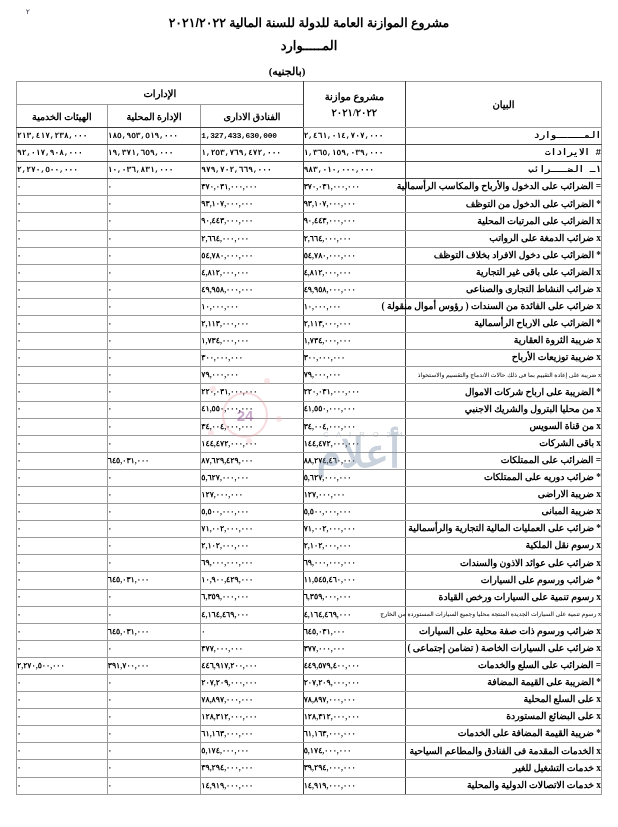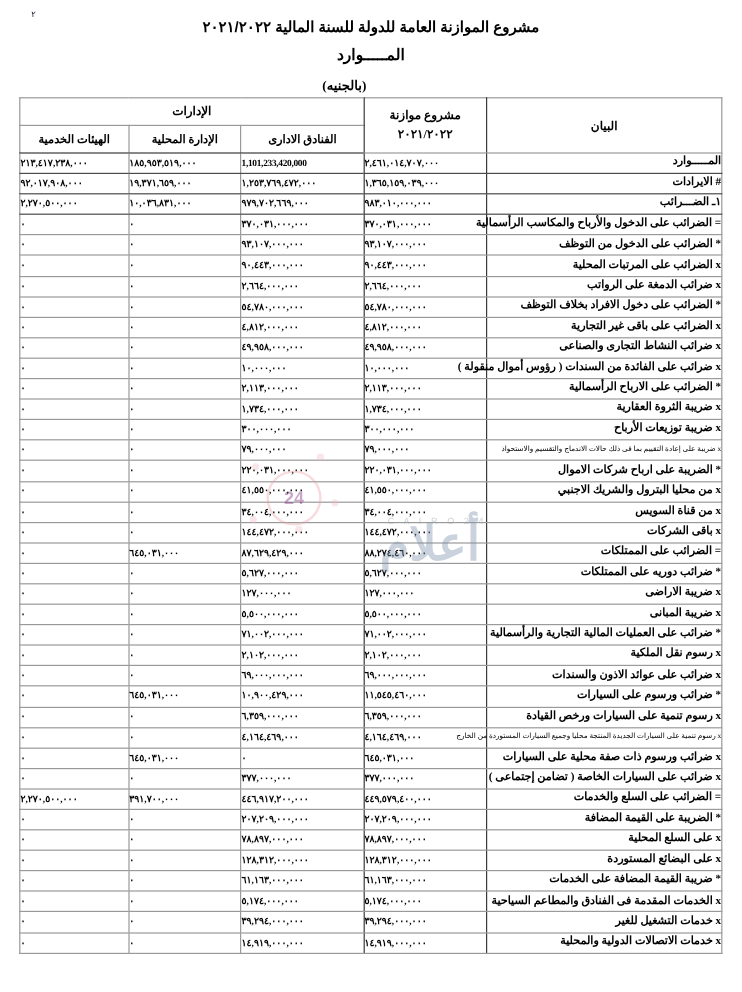--- a/index.html
+++ b/index.html
@@ -124,20 +124,21 @@
     white-space: nowrap;
     font-family: "Liberation Serif", serif;
     letter-spacing: -0.25px;
   }
   td.c-num.sep {
     border-left: 1.4px solid #3a3a3a !important;
   }
   tr.totrow td {
     border-top: 1.1px solid #4a4a4a;
     border-bottom: 1.1px solid #4a4a4a;
+    font-family: Liberation Mono, monospace;
   }
   .watermark {
     position: absolute;
     left: 196px;
     top: 372px;
     width: 210px;
     height: 86px;
     pointer-events: none;
     opacity: 0.5;
     z-index: 5;
@@ -233,21 +234,21 @@
         <tr>
           <th class="h-sub hdr-outer">الفنادق الادارى</th>
           <th class="h-sub hdr-outer">الإدارة المحلية</th>
           <th class="h-sub hdr-outer">الهيئات الخدمية</th>
         </tr>
       </thead>
       <tbody id="tbody">
           <tr class="totrow">
             <td class="c-label">المـــــوارد</td>
             <td class="c-num sep">٢,٤٦١,٠١٤,٧٠٧,٠٠٠</td>
-            <td class="c-num">1,101,233,420,000</td>
+            <td class="c-num">1,327,433,630,000</td>
             <td class="c-num">١٨٥,٩٥٣,٥١٩,٠٠٠</td>
             <td class="c-num">٢١٣,٤١٧,٢٣٨,٠٠٠</td>
           </tr>
           <tr class="totrow">
             <td class="c-label"># الايرادات</td>
             <td class="c-num sep">١,٣٦٥,١٥٩,٠٣٩,٠٠٠</td>
             <td class="c-num">١,٢٥٣,٧٦٩,٤٧٢,٠٠٠</td>
             <td class="c-num">١٩,٣٧١,٦٥٩,٠٠٠</td>
             <td class="c-num">٩٢,٠١٧,٩٠٨,٠٠٠</td>
           </tr>

